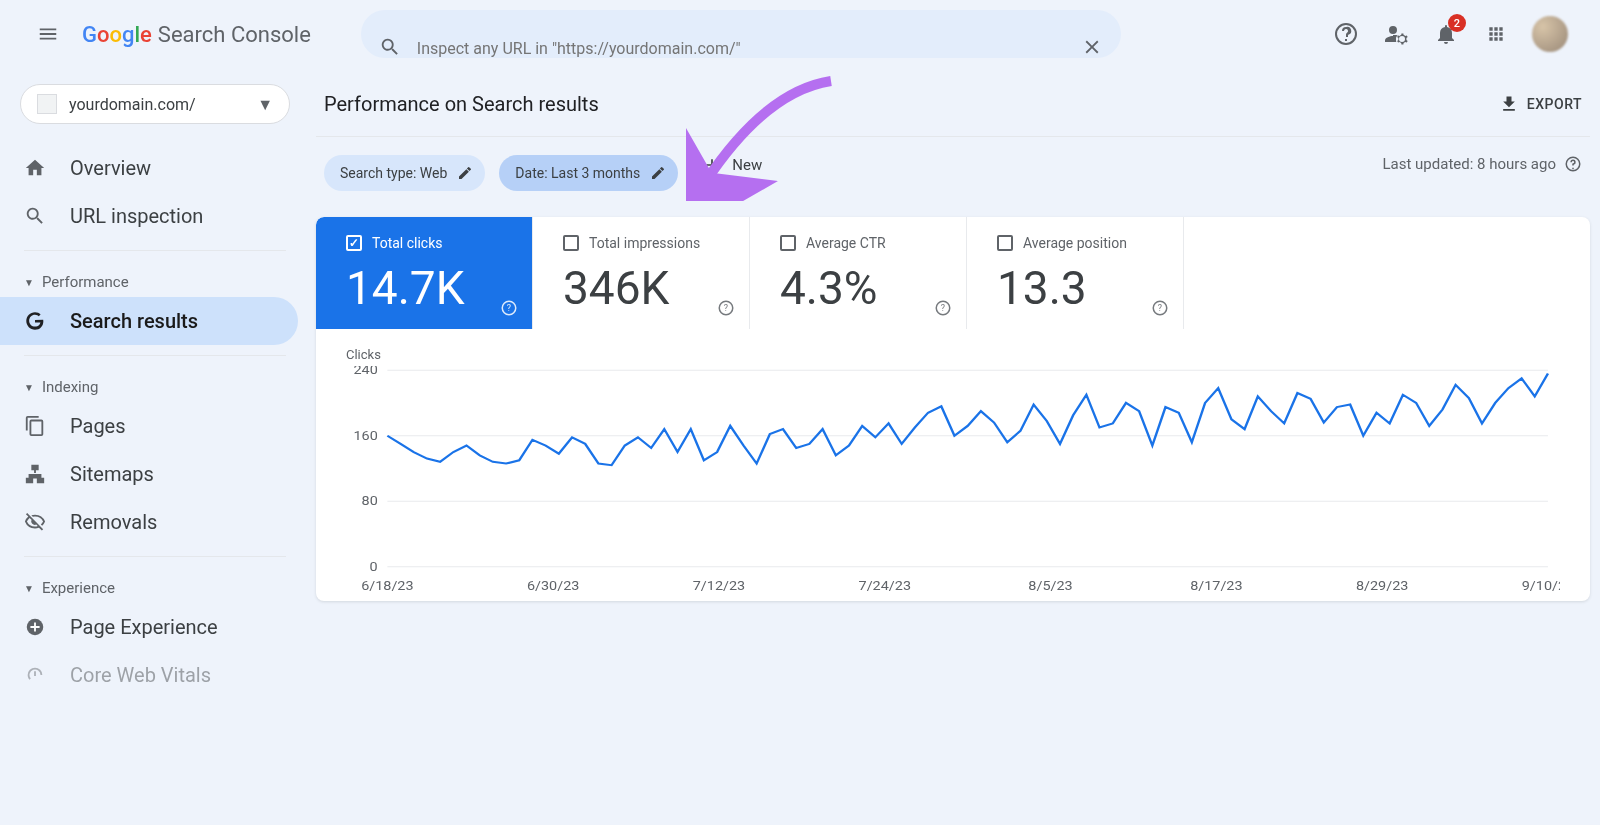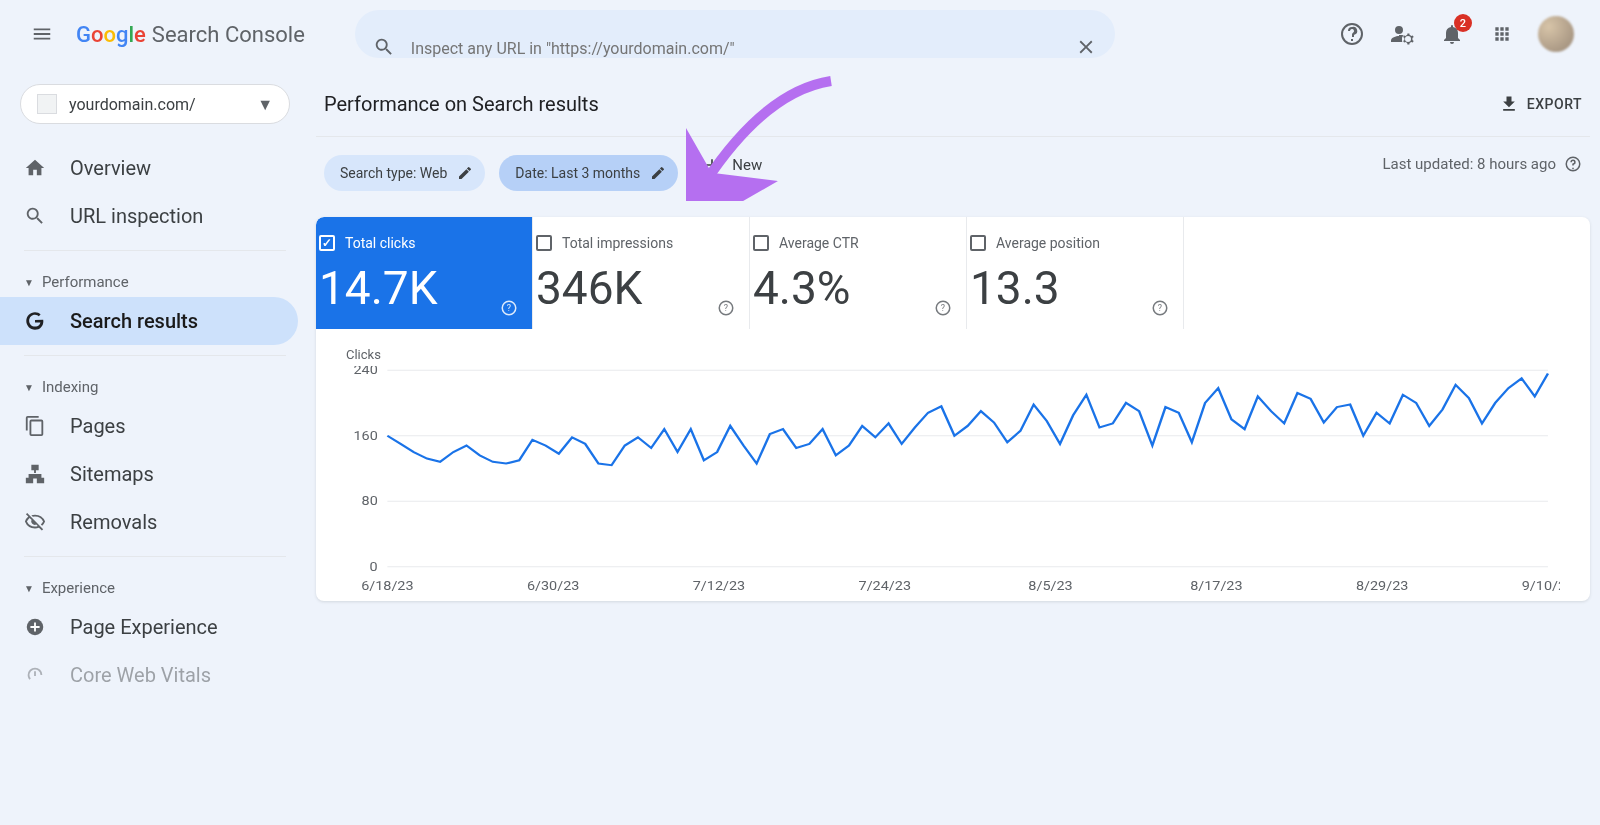--- a/index.html
+++ b/index.html
@@ -1,17 +1,17 @@
 <!DOCTYPE html>
 <html><head>
 <meta charset="utf-8">
 <style>
 *{box-sizing:border-box;margin:0;padding:0;font-family:'Google Sans',Roboto,Arial,sans-serif}
 body{background:#eef3fb;color:#3c4043;overflow:hidden}
-.header{display:flex;align-items:center;height:68px;padding:0 18px;gap:10px}
+.header{display:flex;align-items:center;height:68px;padding:0 24px;gap:10px}
 .menu-btn{width:48px;height:48px;display:flex;align-items:center;justify-content:center;border-radius:50%;cursor:pointer}
 .logo{display:flex;align-items:center;gap:6px;font-size:22px;color:#5f6368}
 .logo-g{font-weight:500}
 .logo-g .b{color:#4285F4}.logo-g .r{color:#EA4335}.logo-g .y{color:#FBBC05}.logo-g .g{color:#34A853}
 .search-bar{flex:1;max-width:760px;margin-left:40px;height:48px;background:#e3edfb;border-radius:24px;display:flex;align-items:flex-end;padding:0 18px;gap:16px}
 .search-bar input{flex:1;border:none;background:transparent;font-size:16px;color:#5f6368;outline:none}
 .header-actions{margin-left:auto;display:flex;align-items:center;gap:22px;padding-right:8px}
 .icon-btn{width:28px;height:28px;display:flex;align-items:center;justify-content:center;cursor:pointer;position:relative;color:#5f6368}
 .badge{position:absolute;top:-6px;right:-6px;width:18px;height:18px;background:#d93025;color:#fff;border-radius:50%;font-size:11px;display:flex;align-items:center;justify-content:center;font-weight:500}
 .avatar{width:36px;height:36px;border-radius:50%;background:radial-gradient(circle at 30% 30%,#d7c4a8,#998877);filter:blur(1px)}
@@ -29,21 +29,21 @@
 .page-title{font-size:20px;font-weight:400;color:#202124}
 .export{margin-left:auto;display:flex;align-items:center;gap:8px;font-weight:500;letter-spacing:0.5px;cursor:pointer;font-size:14px}
 .filters{display:flex;align-items:flex-start;padding:18px 8px;gap:14px;position:relative}
 .chip{height:36px;border-radius:18px;background:#d7e6fb;display:flex;align-items:center;padding:0 12px 0 16px;gap:10px;cursor:pointer;font-size:14px;color:#3c4043}
 .chip.highlight{background:#b6d0f7}
 .new-filter{display:flex;align-items:center;gap:10px;padding:0 10px;cursor:pointer;font-size:15px}
 .last-updated{margin-left:auto;display:flex;align-items:center;gap:8px;color:#5f6368;font-size:15px}
 .arrow-annot{position:absolute;left:370px;top:-66px;pointer-events:none}
 .card{background:#fff;border-radius:8px;box-shadow:0 1px 3px rgba(60,64,67,0.15);overflow:hidden;margin-top:8px}
 .metrics{display:flex}
-.metric{flex:0 0 217px;padding:18px 3px 14px;border-right:1px solid #e8eaed;position:relative;cursor:pointer}
+.metric{flex:0 0 217px;padding:18px 30px 14px;border-right:1px solid #e8eaed;position:relative;cursor:pointer}
 .metric.active{background:#1a73e8;color:#fff;border-radius:8px 0 0 0}
 .metric-head{display:flex;align-items:center;gap:10px;font-size:14px;margin-bottom:10px}
 .metric-val{font-size:46px;font-weight:400}
 .metric .help{position:absolute;right:14px;bottom:12px;opacity:0.85}
 .checkbox{width:16px;height:16px;border:2px solid currentColor;border-radius:2px;display:flex;align-items:center;justify-content:center}
 .checkbox.checked::after{content:'✓';font-size:12px;font-weight:bold}
 .chart-wrap{padding:18px 30px 1px 16px}
 .chart-ytitle{font-size:13px;color:#5f6368;margin-left:14px;margin-bottom:4px}
 svg.chart{width:100%;height:230px}
 .grid-line{stroke:#e8eaed;stroke-width:1}

